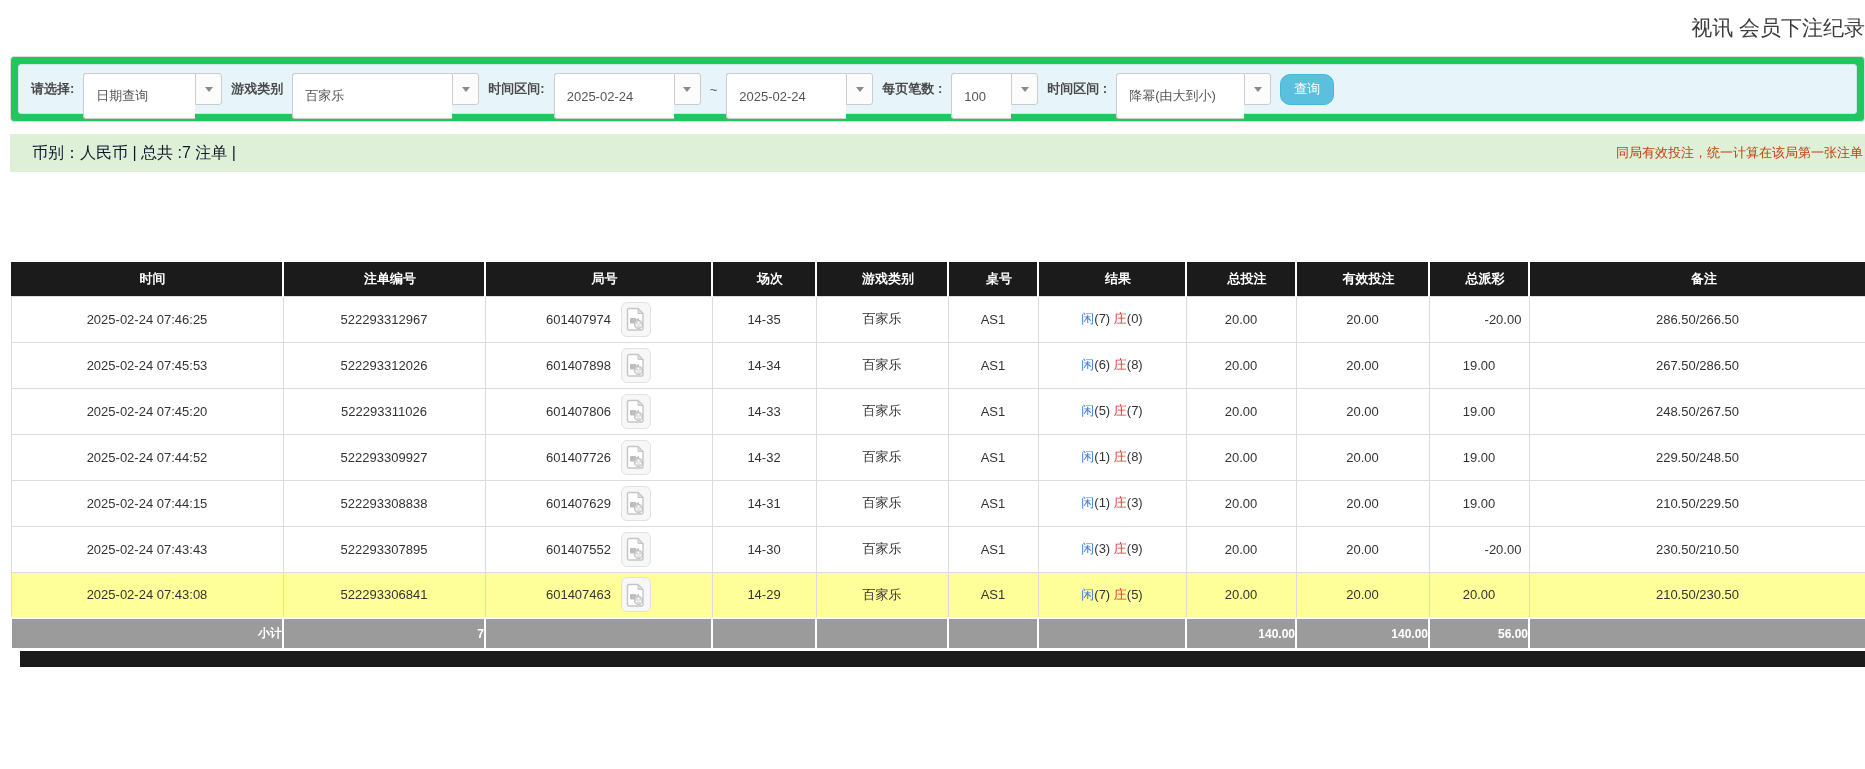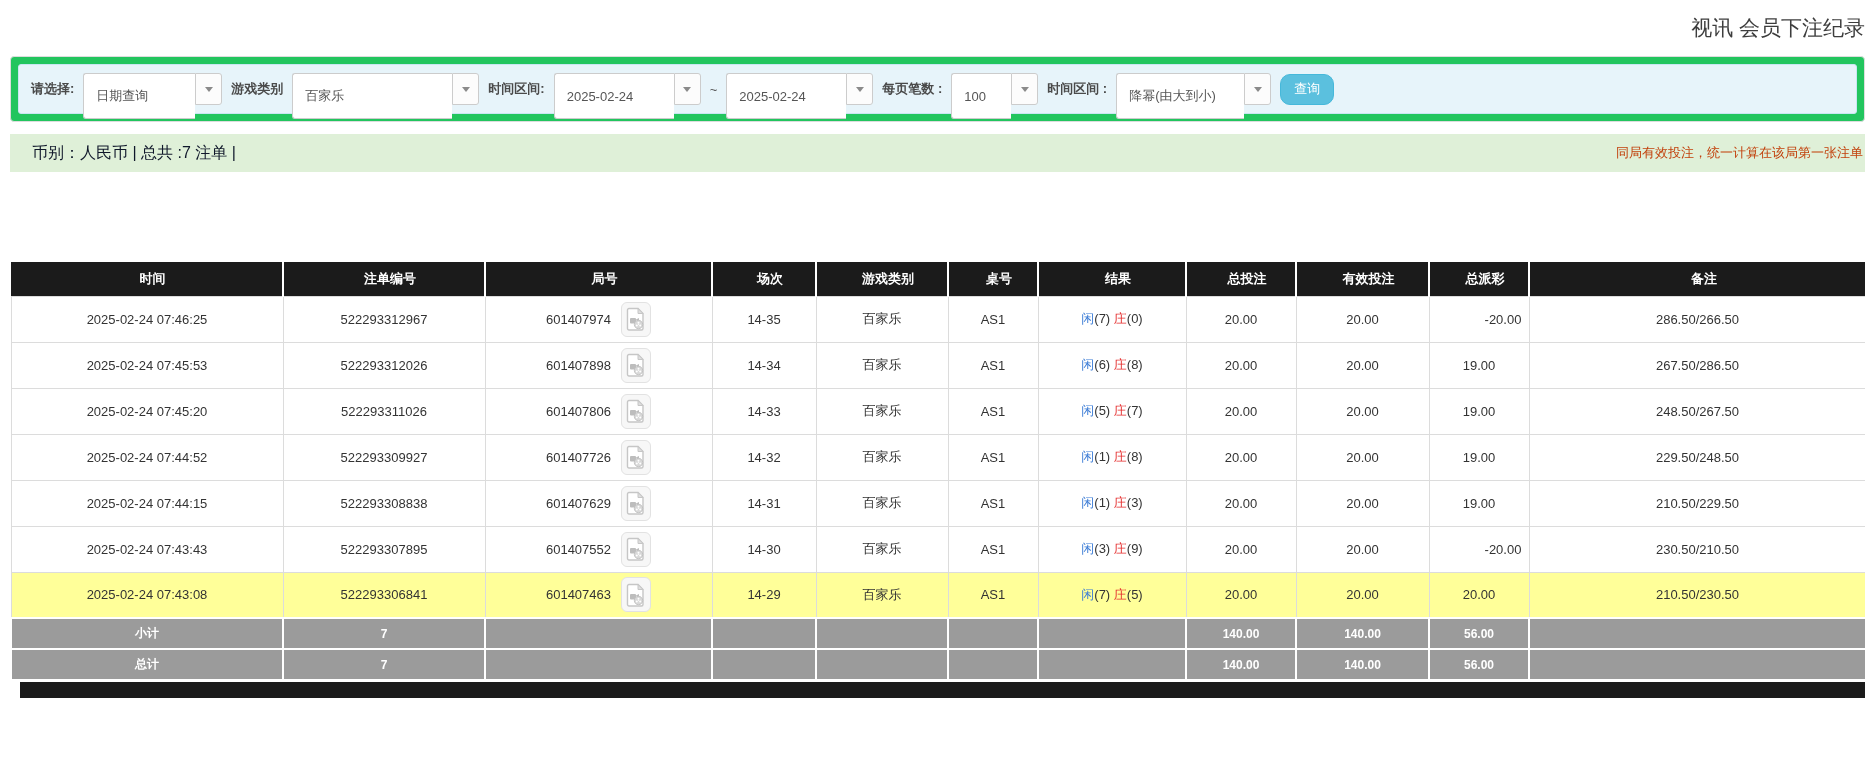--- a/index.html
+++ b/index.html
@@ -138,21 +138,21 @@
   .val-blue { color: #3a7bd5; }
   .val-red  { color: #ff0000; padding-left: 48px; }
   .res-player { color: #3a7bd5; }
   .res-banker { color: #e53030; }
 
   table.records tfoot td {
     height: 31px;
     background: #9b9b9b;
     color: #fff;
     font-weight: bold;
-    text-align: center;
+    text-align: right;
     border: 2px solid #fff;
     font-size: 12px;
   }
   .bottom-bar {
     margin-left: 10px;
     margin-top: 1px;
     width: 1855px;
     height: 16px;
     background: #1b1b1b;
   }
@@ -455,29 +455,16 @@
         <td></td>
         <td></td>
         <td></td>
         <td></td>
         <td></td>
         <td>140.00</td>
         <td>140.00</td>
         <td>56.00</td>
         <td></td>
       </tr>
-      <tr>
-        <td>总计</td>
-        <td>7</td>
-        <td></td>
-        <td></td>
-        <td></td>
-        <td></td>
-        <td></td>
-        <td>140.00</td>
-        <td>140.00</td>
-        <td>56.00</td>
-        <td></td>
-      </tr>
     </tfoot>
   </table>
   <div class="bottom-bar"></div>
 </div>
 
 </body></html>

